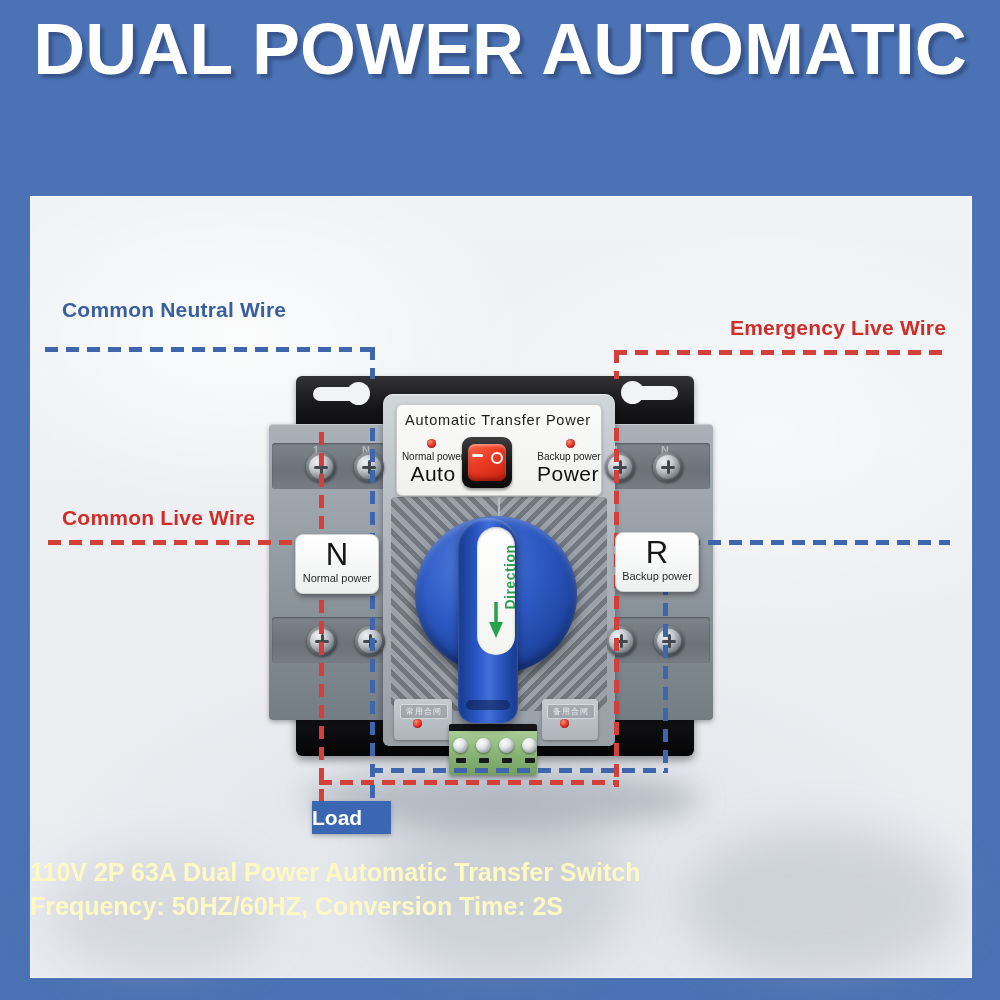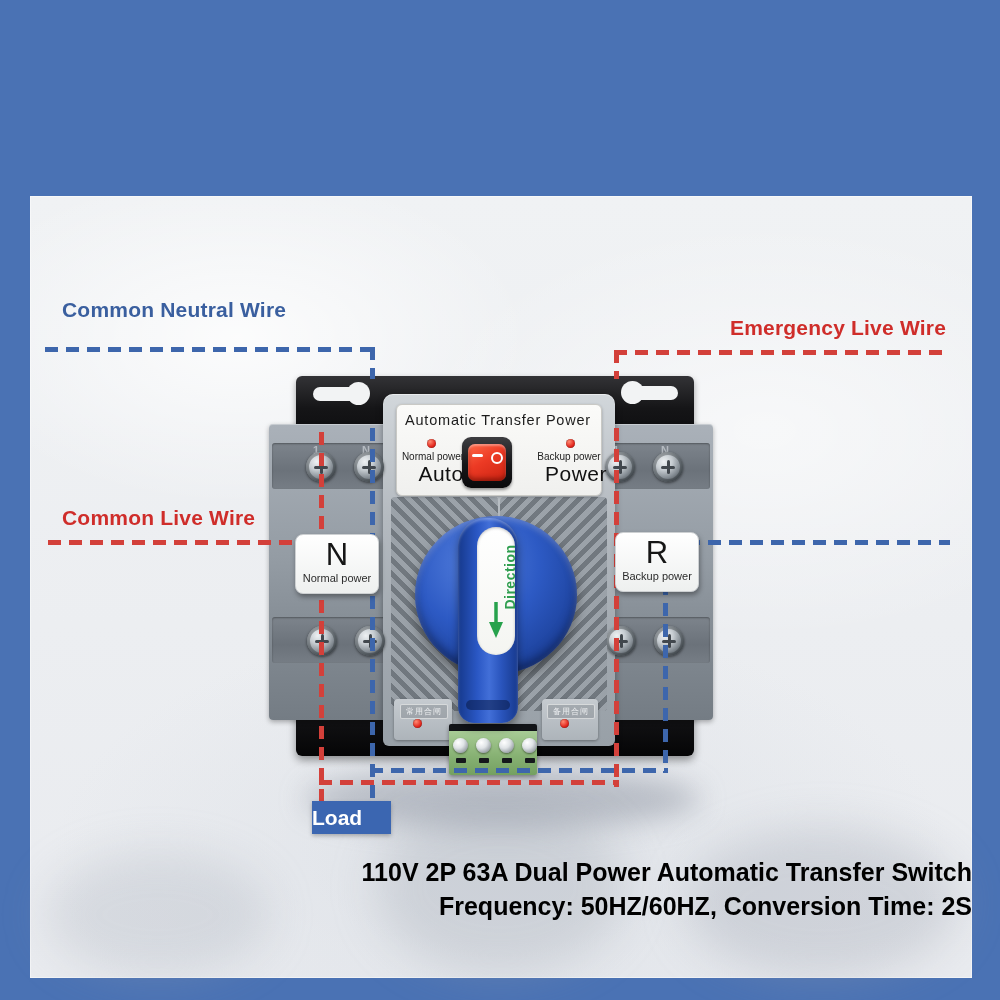--- a/index.html
+++ b/index.html
@@ -66,21 +66,21 @@
               box-shadow:0 3px 7px rgba(0,0,0,.35), inset 0 1px 0 rgba(255,255,255,.5);}
   .label-panel{left:396px;top:404px;width:204px;height:90px;z-index:8;border-radius:6px;
                background:linear-gradient(180deg,#fbfbf9 0%,#f0f0ee 100%);
                border:1px solid #c9c9c5;box-shadow:0 1px 3px rgba(0,0,0,.25);}
   .lp-title{left:396px;top:412px;width:204px;text-align:center;z-index:9;
             font-size:14.5px;color:#1c1c1c;letter-spacing:.8px;}
   .led{position:absolute;width:9px;height:9px;border-radius:50%;z-index:9;
        background:radial-gradient(circle at 35% 30%, #ff8a72, #e2261d 60%, #9c130c 100%);
        box-shadow:inset 0 0 1px rgba(0,0,0,.6);}
   .lp-small{position:absolute;z-index:9;font-size:10px;color:#222;text-align:center;}
-  .lp-mode{position:absolute;z-index:9;font-size:21px;color:#111;text-align:center;letter-spacing:.5px;padding-left:8px;}
+  .lp-mode{position:absolute;z-index:9;font-size:21px;color:#111;text-align:center;letter-spacing:.5px;}
   .rocker-bezel{left:462px;top:437px;width:50px;height:51px;z-index:9;border-radius:9px;
                 background:linear-gradient(180deg,#3d3d40 0%,#161618 55%,#0a0a0b 100%);
                 box-shadow:0 2px 3px rgba(0,0,0,.4);}
   .rocker{left:468px;top:444px;width:38px;height:37px;z-index:10;border-radius:7px;
           background:linear-gradient(150deg,#ff6a48 0%,#ec3a24 45%,#cc2312 100%);
           box-shadow:inset 0 2px 2px rgba(255,255,255,.35), inset 0 -3px 4px rgba(90,10,0,.5);}
   .rk-minus{left:472px;top:453.5px;width:11px;height:3.5px;background:#fff;border-radius:2px;z-index:11;}
   .rk-ring{left:491px;top:452px;width:8px;height:8px;border:2.5px solid #fff;border-radius:50%;z-index:11;}
 
   
@@ -135,30 +135,31 @@
   .plate-label{position:absolute;width:82px;height:58px;z-index:60;border-radius:8px;text-align:center;
      background:linear-gradient(180deg,#ffffff 0%,#eef0ef 100%);
      border:1px solid #cdd0d2;box-shadow:1px 3px 5px rgba(0,0,0,.35);}
   .pl-letter{font-size:31px;font-weight:500;color:#161616;line-height:34px;margin-top:3px;}
   .pl-caption{font-size:11px;color:#2c2c2c;}
   .load-box{left:312px;top:801px;width:79px;height:33px;z-index:60;background:#3b66b1;
      text-align:left;line-height:33px;font-size:21px;font-weight:bold;color:#ffffff;
      box-shadow:0 2px 4px rgba(0,0,0,.25);}
 
   
-  .caption{position:absolute;left:30px;width:942px;text-align:right;z-index:40;
-           font-size:25px;font-weight:bold;color:#000000;}
+  .caption{position:absolute;left:30px;width:942px;text-align:left;z-index:40;
+           font-size:25px;font-weight:bold;color:#fef9c3;}
   .cap1{top:858px;} .cap2{top:892px;}
 </style>
 </head>
 <body>
 
 <div class="page">
 
   <div class="title">
+    <div>DUAL POWER AUTOMATIC</div>
   </div>
 
   <div class="abs panel"></div>
 
   <div class="blob sh-device"></div>
   <div class="blob sh-mid"></div>
   <div class="blob sh-left"></div>
   <div class="blob sh-right"></div>
 
   <div class="abs bar-top"></div>

